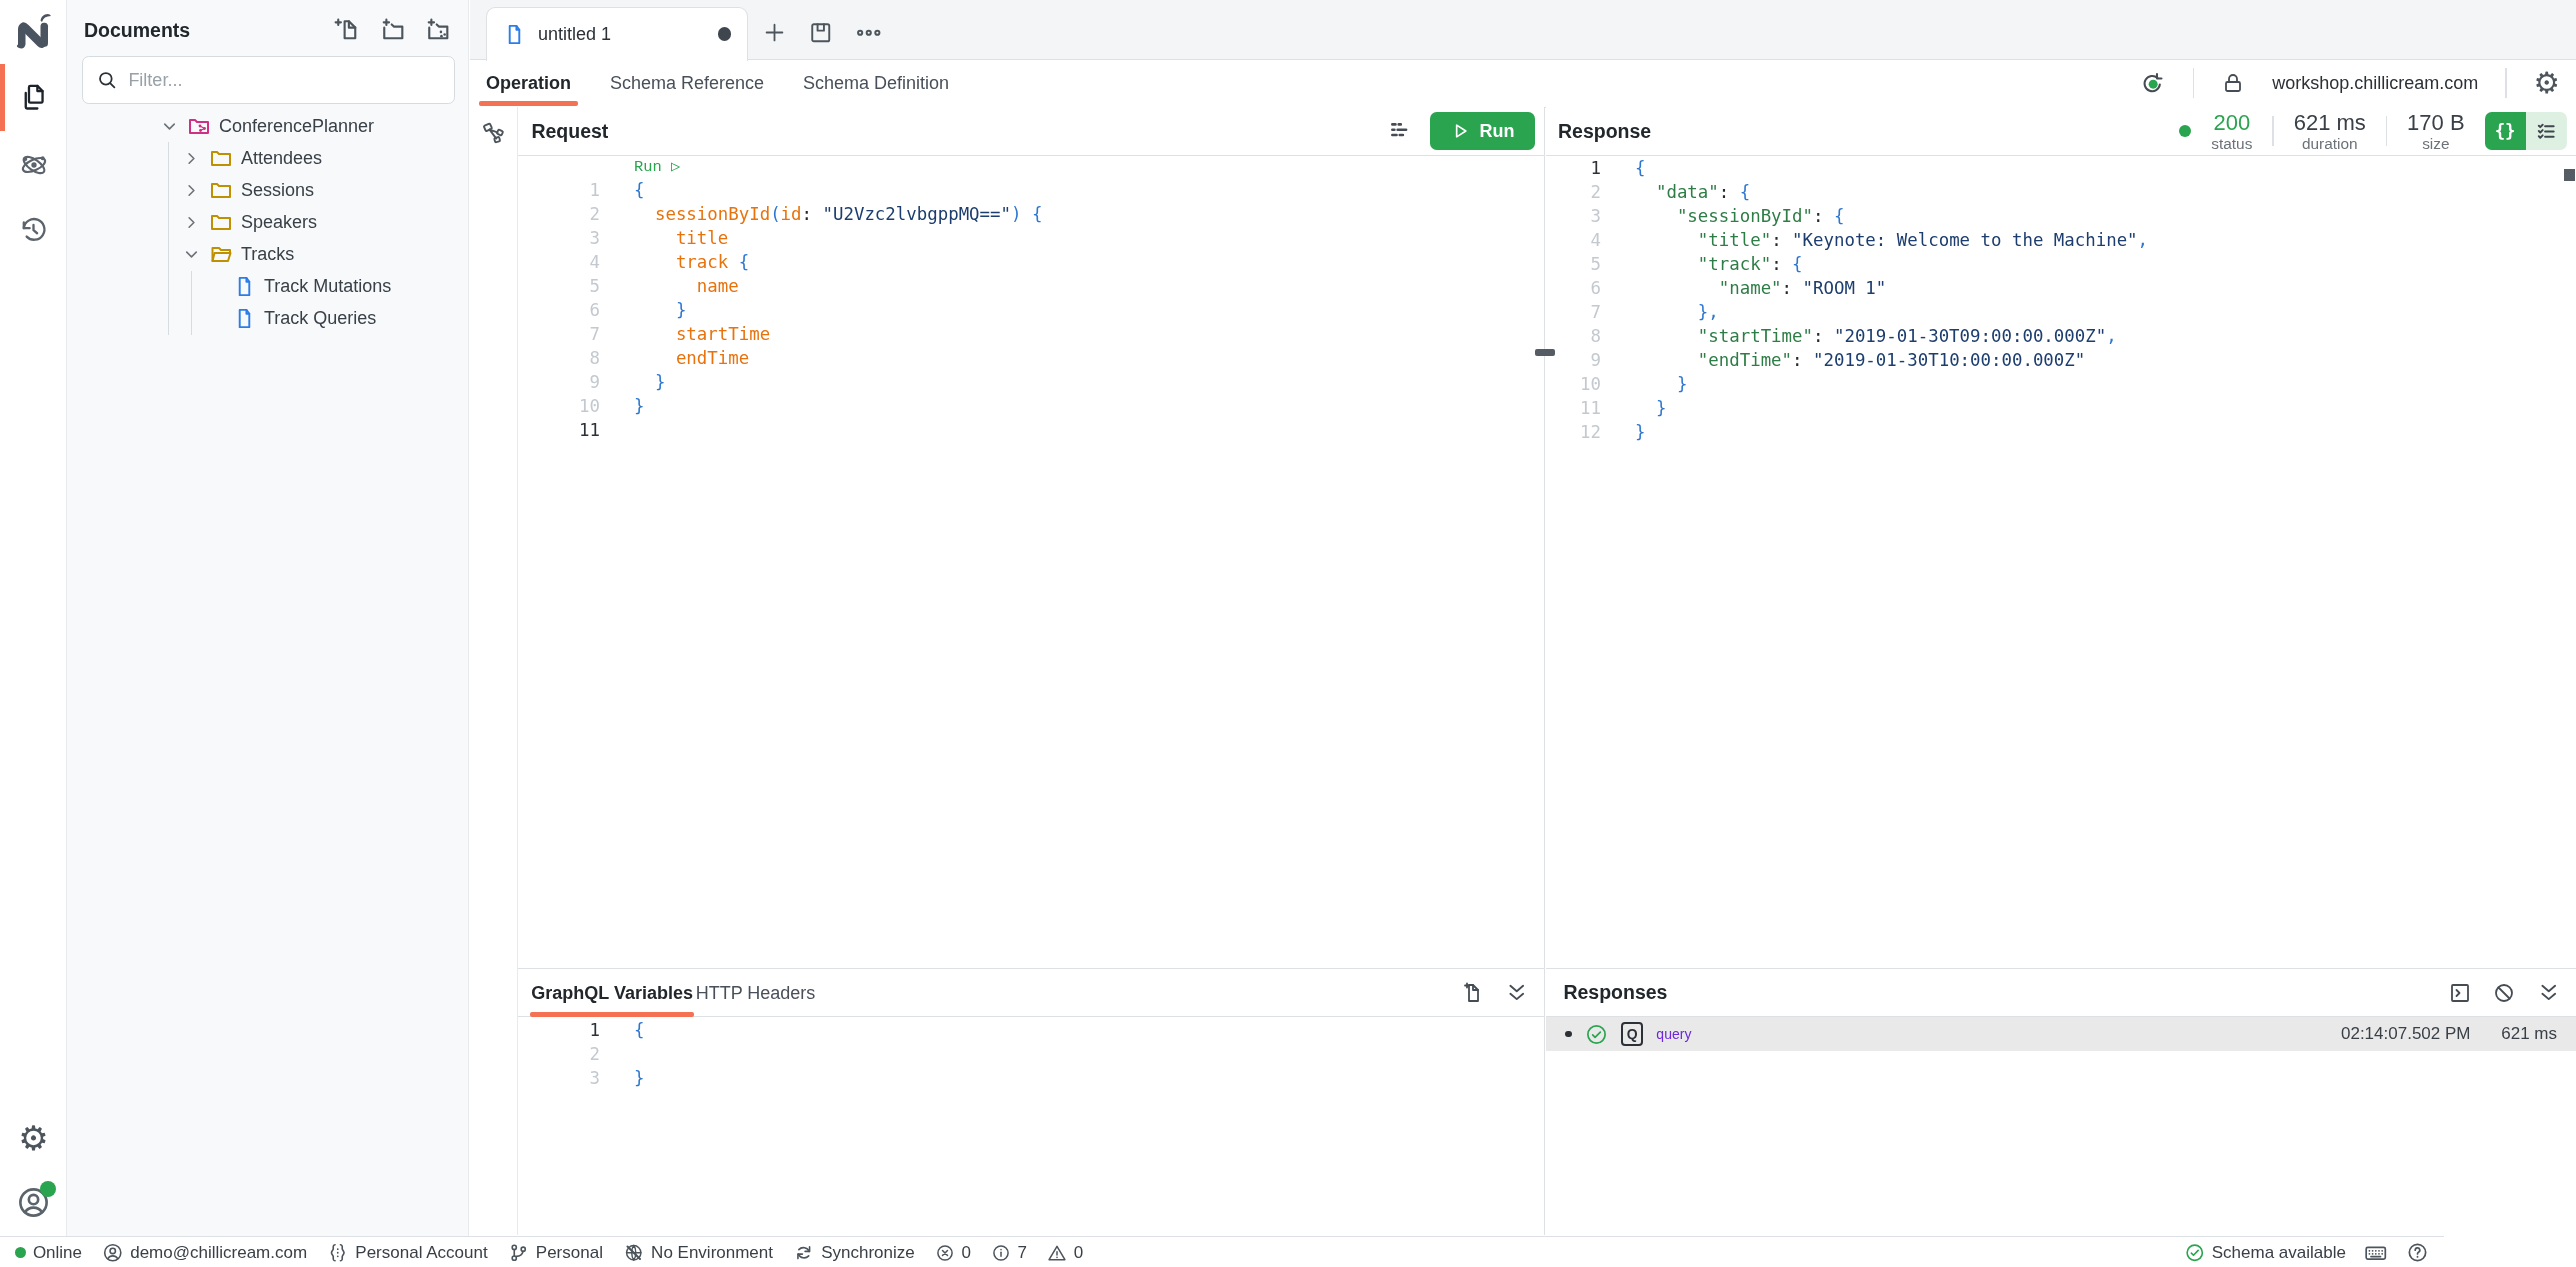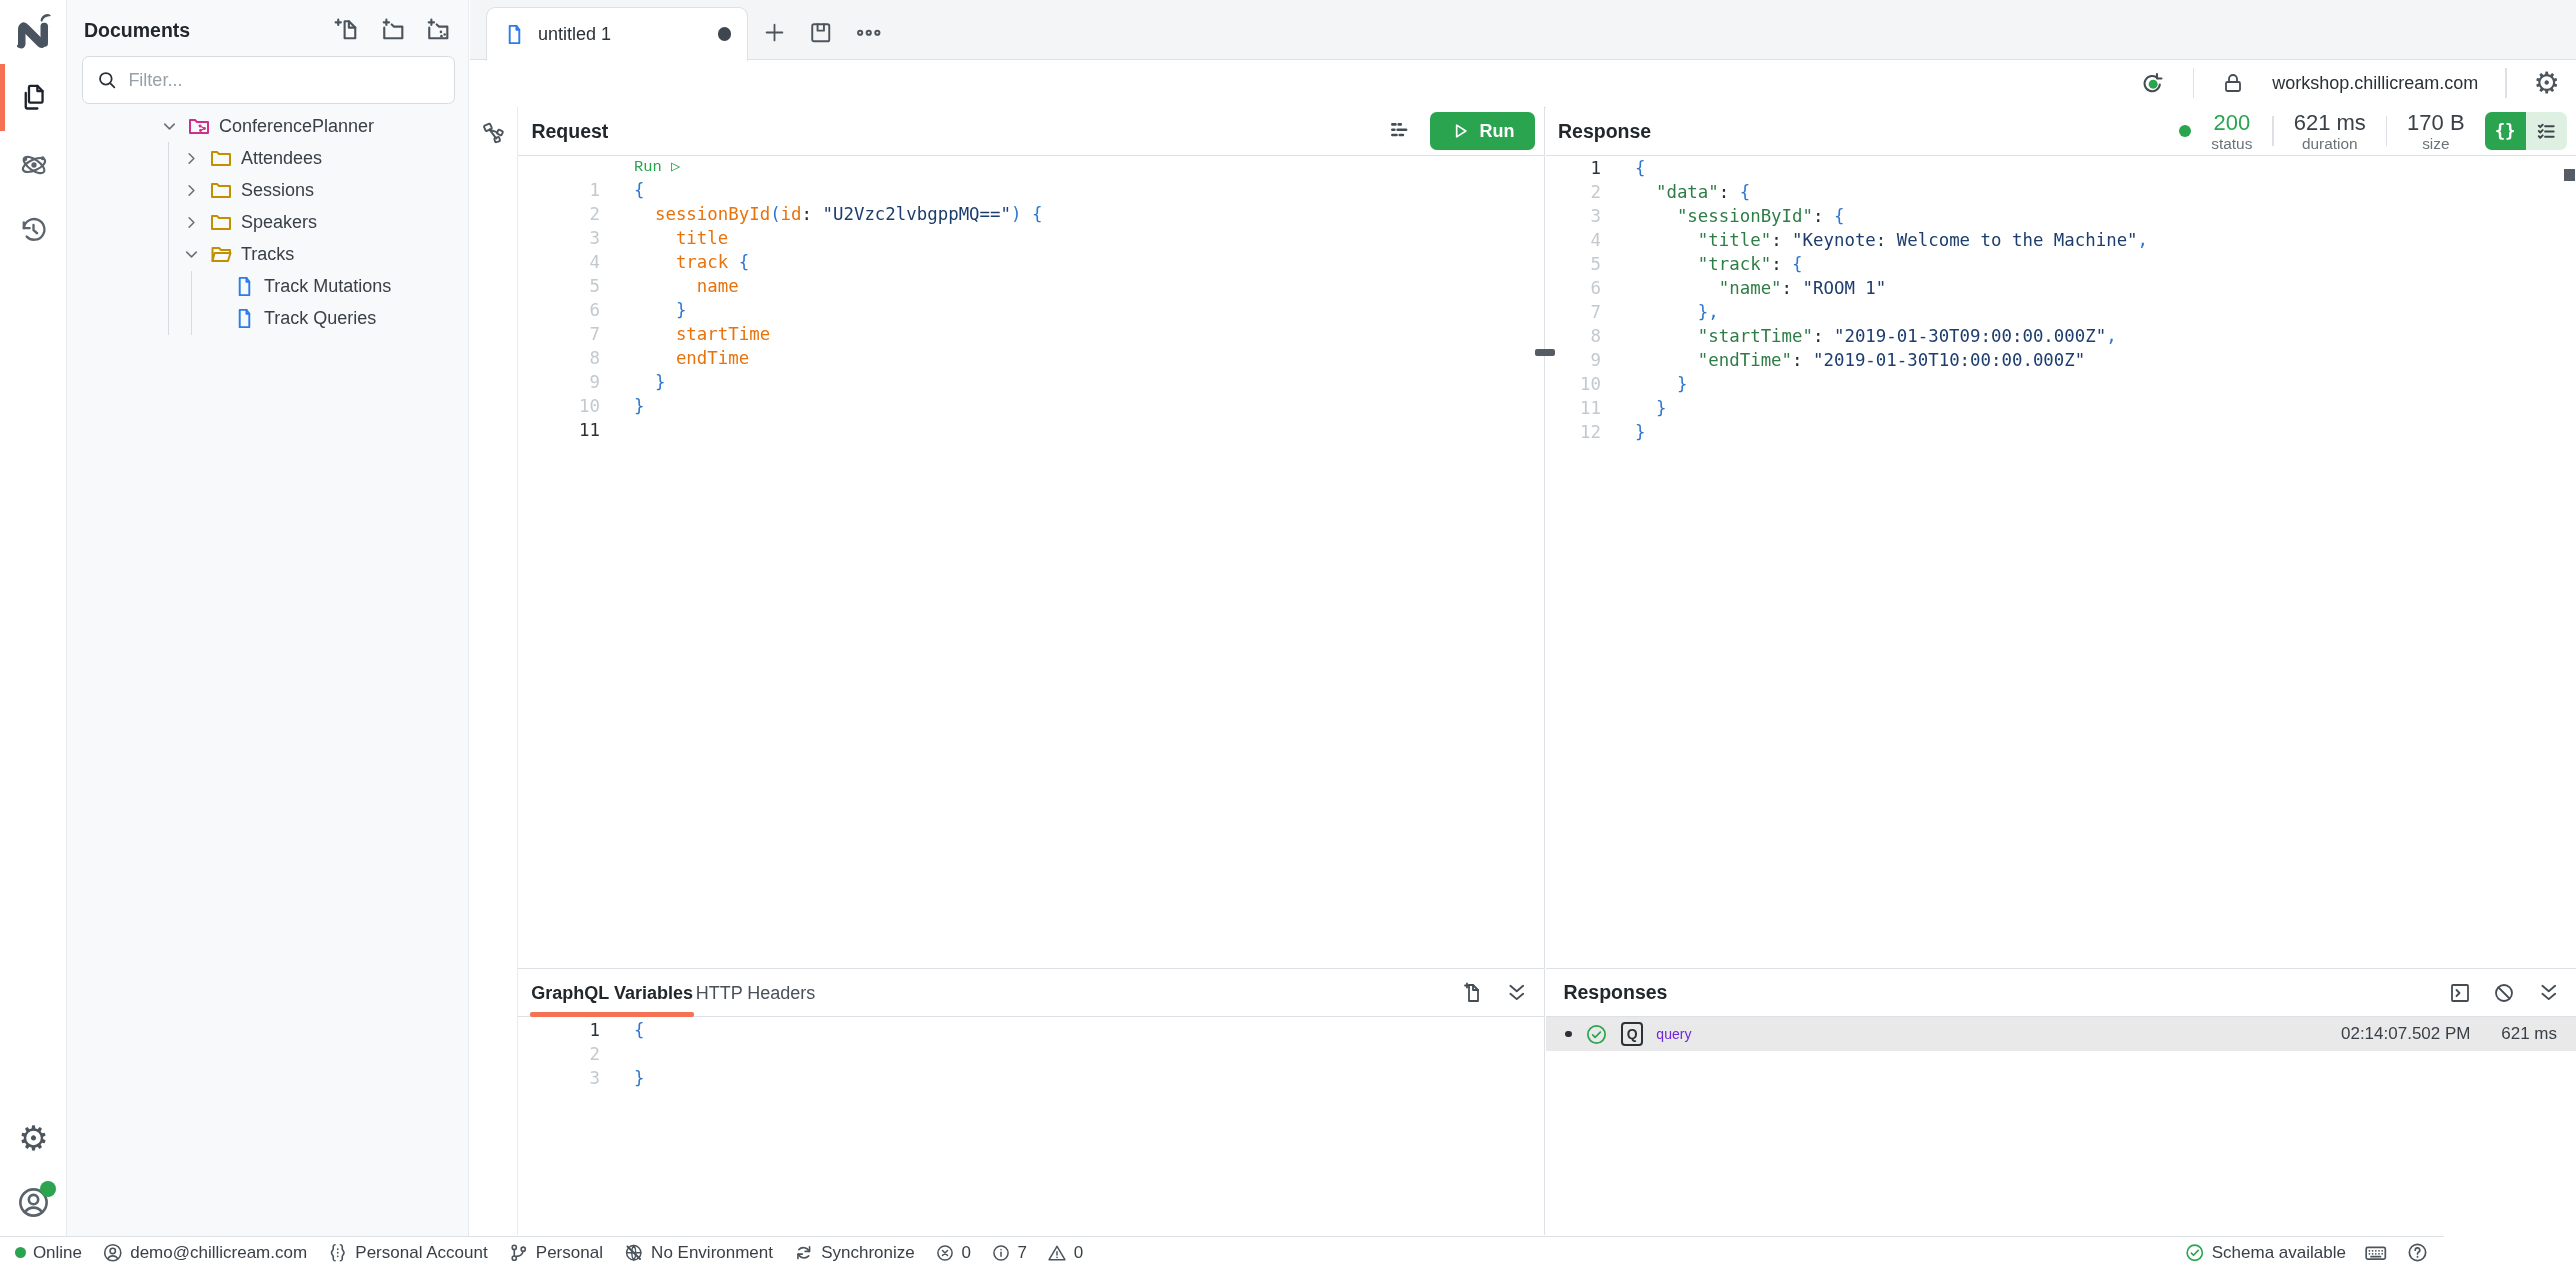--- a/index.html
+++ b/index.html
@@ -312,20 +312,31 @@
   <span>
       <svg class="ic" width="29.5" height="29.5" viewBox="0 0 24 24" style="stroke-width:1.6">
         <circle cx="5" cy="12" r="1.7"></circle>
         <circle cx="12" cy="12" r="1.7"></circle>
         <circle cx="19" cy="12" r="1.7"></circle>
       </svg>
     </span>
 </div>
 
 <div class="abs toolbar">
+  <div class="abs op-tabs">
+    <div class="op-tab active">
+        <span>Operation</span>
+      </div>
+    <div class="op-tab">
+        <span>Schema Reference</span>
+      </div>
+    <div class="op-tab">
+        <span>Schema Definition</span>
+      </div>
+  </div>
   <div class="abs host-cluster">
     <span>
       <svg class="ic" width="27" height="27" viewBox="0 0 24 24" style="stroke-width:1.8">
           <path d="M18.5 13a6.8 6.8 0 1 1-2-5.8"></path>
           <path d="M16 3.5v4h4"></path>
           <circle cx="12.6" cy="12.6" r="4" fill="#2aa44f" stroke="none"></circle>
         </svg>
     </span>
     <span class="vsep"></span>
     <span>

